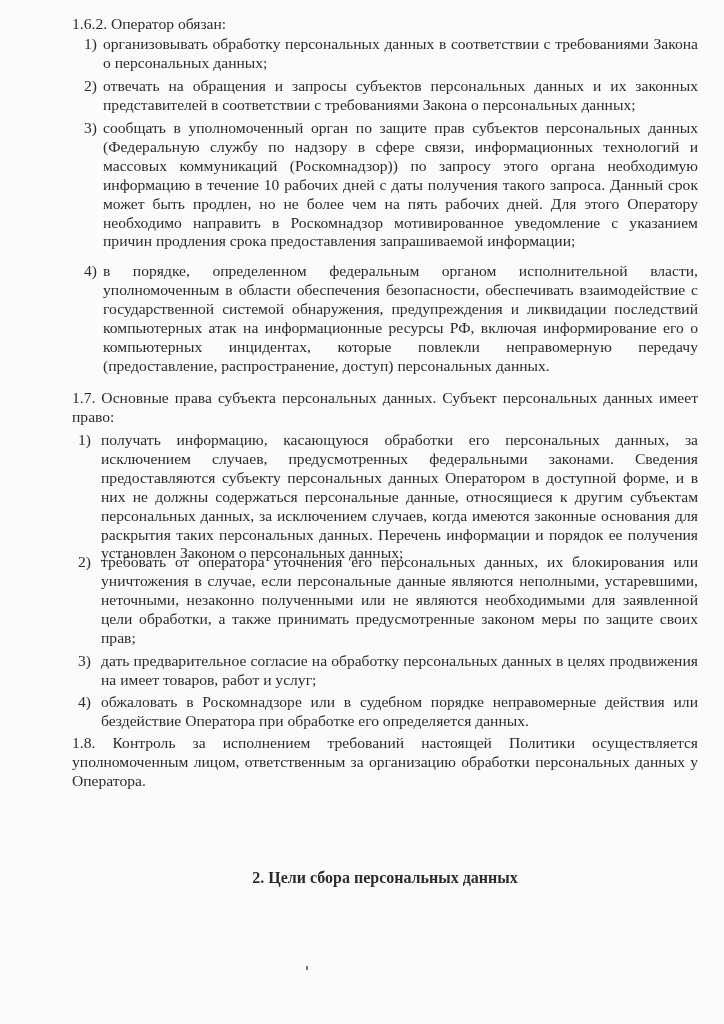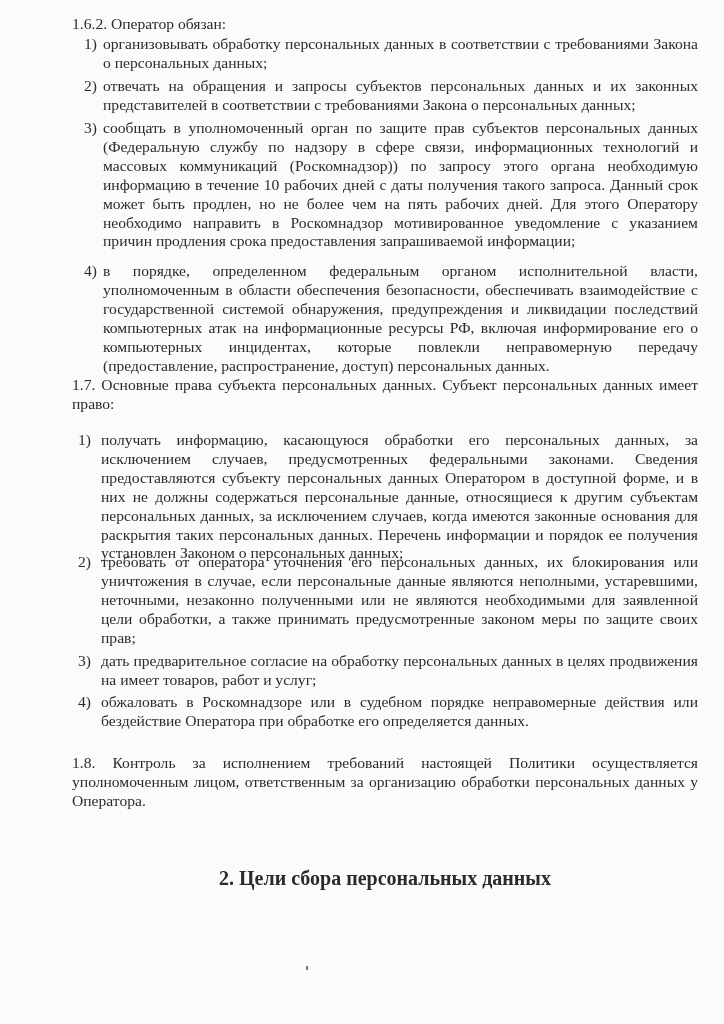--- a/index.html
+++ b/index.html
@@ -12,21 +12,21 @@
     .page { position: relative; width: 632px; height: 1024px; }
     .txt { font-size: 15.6px; line-height: 18.9px; text-align: justify; }
     .para { position: absolute; left: 72px; width: 626px; }
     .item { position: absolute; left: 84px; width: 614px; }
     .item .num { position: absolute; left: 0; top: 0; }
     .item .body { margin-left: 19px; text-align: justify; }
     .item.sub2 { left: 78px; width: 620px; }
     .item.sub2 .body { margin-left: 23px; }
     .heading {
       position: absolute; left: 72px; width: 626px; top: 869px;
-      text-align: center; font-weight: bold; font-size: 20px;
+      text-align: center; font-weight: bold; font-size: 16px;
     }
     .speck { position: absolute; left: 306px; top: 966px; width: 2px; height: 4px; background: #777; }
   </style>
 </head>
 <body>
 
 <div class="page txt">
 
   <div class="para" style="top:15px;">1.6.2. Оператор обязан:</div>
 
@@ -40,39 +40,39 @@
   </div>
   <div class="item" style="top:119px;">
     <span class="num">3)</span>
     <div class="body">сообщать в уполномоченный орган по защите прав субъектов персональных данных (Федеральную службу по надзору в сфере связи, информационных технологий и массовых коммуникаций (Роскомнадзор)) по запросу этого органа необходимую информацию в течение 10 рабочих дней с даты получения такого запроса. Данный срок может быть продлен, но не более чем на пять рабочих дней. Для этого Оператору необходимо направить в Роскомнадзор мотивированное уведомление с указанием причин продления срока предоставления запрашиваемой информации;</div>
   </div>
   <div class="item" style="top:262px;">
     <span class="num">4)</span>
     <div class="body">в порядке, определенном федеральным органом исполнительной власти, уполномоченным в области обеспечения безопасности, обеспечивать взаимодействие с государственной системой обнаружения, предупреждения и ликвидации последствий компьютерных атак на информационные ресурсы РФ, включая информирование его о компьютерных инцидентах, которые повлекли неправомерную передачу (предоставление, распространение, доступ) персональных данных.</div>
   </div>
 
-  <div class="para" style="top:376px;">1.7. Основные права субъекта персональных данных. Субъект персональных данных имеет право:</div>
+  <div class="para" style="top:389px;">1.7. Основные права субъекта персональных данных. Субъект персональных данных имеет право:</div>
 
   <div class="item sub2" style="top:431px;">
     <span class="num">1)</span>
     <div class="body">получать информацию, касающуюся обработки его персональных данных, за исключением случаев, предусмотренных федеральными законами. Сведения предоставляются субъекту персональных данных Оператором в доступной форме, и в них не должны содержаться персональные данные, относящиеся к другим субъектам персональных данных, за исключением случаев, когда имеются законные основания для раскрытия таких персональных данных. Перечень информации и порядок ее получения установлен Законом о персональных данных;</div>
   </div>
   <div class="item sub2" style="top:553px;">
     <span class="num">2)</span>
     <div class="body">требовать от оператора уточнения его персональных данных, их блокирования или уничтожения в случае, если персональные данные являются неполными, устаревшими, неточными, незаконно полученными или не являются необходимыми для заявленной цели обработки, а также принимать предусмотренные законом меры по защите своих прав;</div>
   </div>
   <div class="item sub2" style="top:652px;">
     <span class="num">3)</span>
     <div class="body">дать предварительное согласие на обработку персональных данных в целях продвижения на имеет товаров, работ и услуг;</div>
   </div>
   <div class="item sub2" style="top:693px;">
     <span class="num">4)</span>
     <div class="body">обжаловать в Роскомнадзоре или в судебном порядке неправомерные действия или бездействие Оператора при обработке его определяется данных.</div>
   </div>
 
-  <div class="para" style="top:754px;">1.8. Контроль за исполнением требований настоящей Политики осуществляется уполномоченным лицом, ответственным за организацию обработки персональных данных у Оператора.</div>
+  <div class="para" style="top:734px;">1.8. Контроль за исполнением требований настоящей Политики осуществляется уполномоченным лицом, ответственным за организацию обработки персональных данных у Оператора.</div>
 
 
   <div class="heading">2. Цели сбора персональных данных</div>
 
 
   <div class="speck"></div>
 </div>
 
 </body></html>

